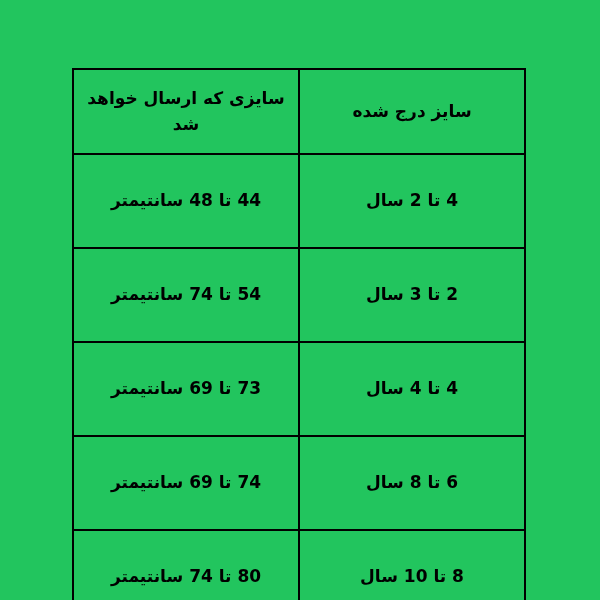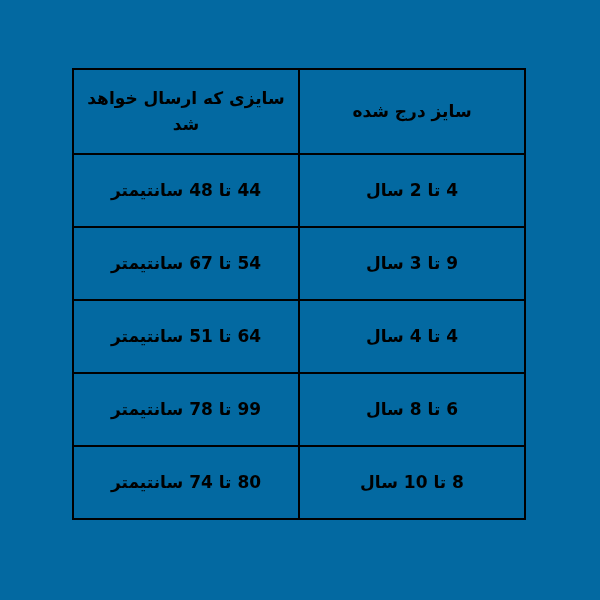--- a/index.html
+++ b/index.html
@@ -10,21 +10,21 @@
     width: 600px;
     height: 600px;
     background: #ffffff;
     font-family: "DejaVu Sans", "Liberation Sans", sans-serif;
     overflow: hidden;
   }
   .page {
     width: 600px;
     height: 600px;
     position: relative;
-    background: #0369a1;
+    background: #22c55e;
     box-sizing: border-box;
   }
   .table-wrap {
     position: absolute;
     top: 68px;
     left: 74px;
     width: 452px;
   }
   table.size-table {
     border-collapse: collapse;
@@ -40,21 +40,21 @@
     font-size: 17px;
     font-weight: bold;
     line-height: 1.5;
     padding: 6px 8px;
     box-sizing: border-box;
   }
   table.size-table tr.header-row td {
     height: 85px;
   }
   table.size-table tr.data-row td {
-    height: 73px;
+    height: 94px;
   }
   table.size-table td.col-declared {
     width: 226px;
   }
   table.size-table td.col-shipped {
     width: 226px;
   }
 </style>
 </head>
 <body>
@@ -65,30 +65,30 @@
       <tbody>
         <tr class="header-row">
           <td class="col-declared">سایز درج شده</td>
           <td class="col-shipped">سایزی که ارسال خواهد شد</td>
         </tr>
         <tr class="data-row">
           <td class="col-declared">4 تا 2 سال</td>
           <td class="col-shipped">44 تا 48 سانتیمتر</td>
         </tr>
         <tr class="data-row">
-          <td class="col-declared">9 تا 3 سال</td>
-          <td class="col-shipped">54 تا 67  سانتیمتر</td>
+          <td class="col-declared">2 تا 3 سال</td>
+          <td class="col-shipped">54 تا 74  سانتیمتر</td>
         </tr>
         <tr class="data-row">
           <td class="col-declared">4 تا 4 سال</td>
-          <td class="col-shipped">64 تا 51  سانتیمتر</td>
+          <td class="col-shipped">73 تا 69  سانتیمتر</td>
         </tr>
         <tr class="data-row">
           <td class="col-declared">6 تا 8 سال</td>
-          <td class="col-shipped">99 تا 78  سانتیمتر</td>
+          <td class="col-shipped">74 تا 69  سانتیمتر</td>
         </tr>
         <tr class="data-row">
           <td class="col-declared">8 تا 10 سال</td>
           <td class="col-shipped">80 تا 74  سانتیمتر</td>
         </tr>
       </tbody>
     </table>
   </div>
 </div>
 

